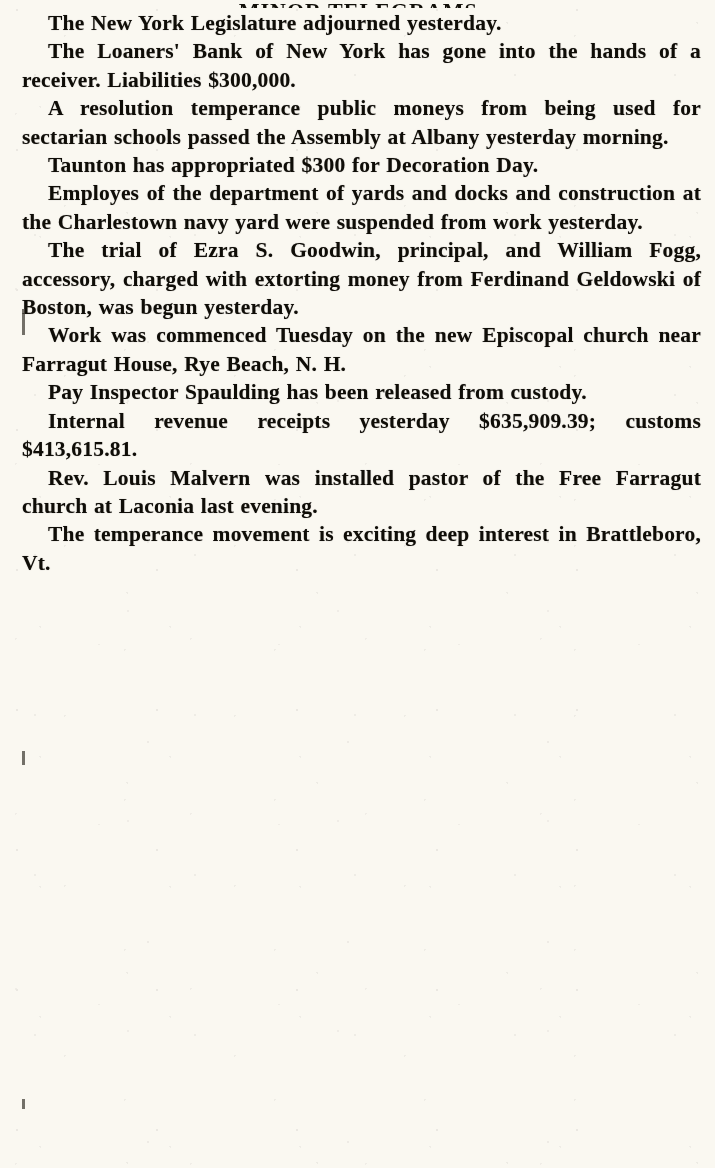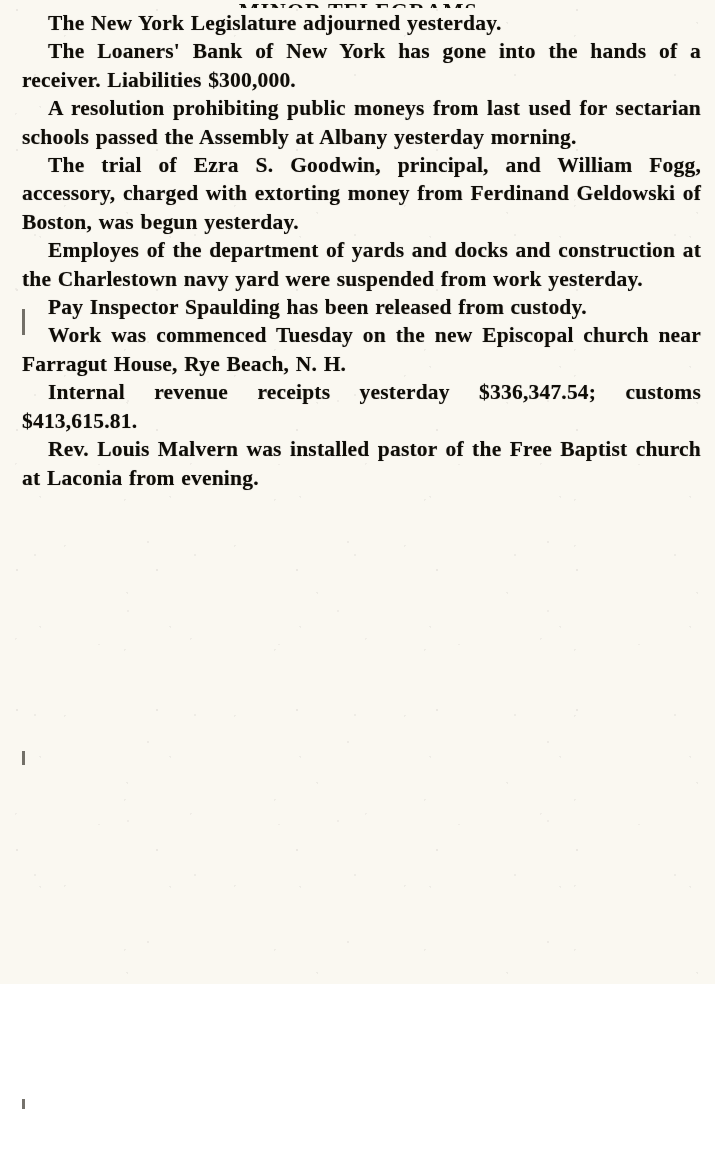--- a/index.html
+++ b/index.html
@@ -11,21 +11,21 @@
     width: 715px;
     height: 1168px;
     overflow: hidden;
     font-family: "Liberation Serif", "DejaVu Serif", serif;
   }
 
   
   .page {
     position: relative;
     width: 715px;
-    height: 984px;
+    height: 1168px;
     background: #f4f2ec;
     box-sizing: border-box;
     padding: 0 14px 0 22px;
     filter: contrast(1.05);
   }
 
   
   .grain {
     position: absolute;
     inset: 0;
@@ -99,23 +99,25 @@
 
   <div class="masthead">MINOR TELEGRAMS.</div>
 
   <div class="column">
     <span class="rule-mark rule-a"></span>
     <span class="rule-mark rule-b"></span>
     <span class="rule-mark rule-c"></span>
 
     <p class="item">The New York Legislature adjourned yesterday.</p>
     <p class="item">The Loaners' Bank of New York has gone into the hands of a receiver.  Liabilities $300,000.</p>
-    <p class="item">A resolution prohibiting public moneys from last used for sectarian schools passed the Assembly at Albany yesterday morning.</p>
+    <p class="item">A resolution temperance public moneys from being used for sectarian schools passed the Assembly at Albany yesterday morning.</p>
+    <p class="item">Taunton has appropriated $300 for Decoration Day.</p>
+    <p class="item">Employes of the department of yards and docks and construction at the Charlestown navy yard were suspended from work yesterday.</p>
     <p class="item">The trial of Ezra S. Goodwin, principal, and William Fogg, accessory, charged with extorting money from Ferdinand Geldowski of Boston, was begun yesterday.</p>
-    <p class="item">Employes of the department of yards and docks and construction at the Charlestown navy yard were suspended from work yesterday.</p>
+    <p class="item">Work was commenced Tuesday on the new Episcopal church near Farragut House, Rye Beach, N. H.</p>
     <p class="item">Pay Inspector Spaulding has been released from custody.</p>
-    <p class="item">Work was commenced Tuesday on the new Episcopal church near Farragut House, Rye Beach, N. H.</p>
-    <p class="item">Internal revenue receipts yesterday $336,347.54; customs $413,615.81.</p>
-    <p class="item">Rev. Louis Malvern was installed pastor of the Free Baptist church at Laconia from evening.</p>
+    <p class="item">Internal revenue receipts yesterday $635,909.39; customs $413,615.81.</p>
+    <p class="item">Rev. Louis Malvern was installed pastor of the Free Farragut church at Laconia last evening.</p>
+    <p class="item">The temperance movement is exciting deep interest in Brattleboro, Vt.</p>
   </div>
 
   <div class="grain"></div>
 </div>
 
 </body></html>

